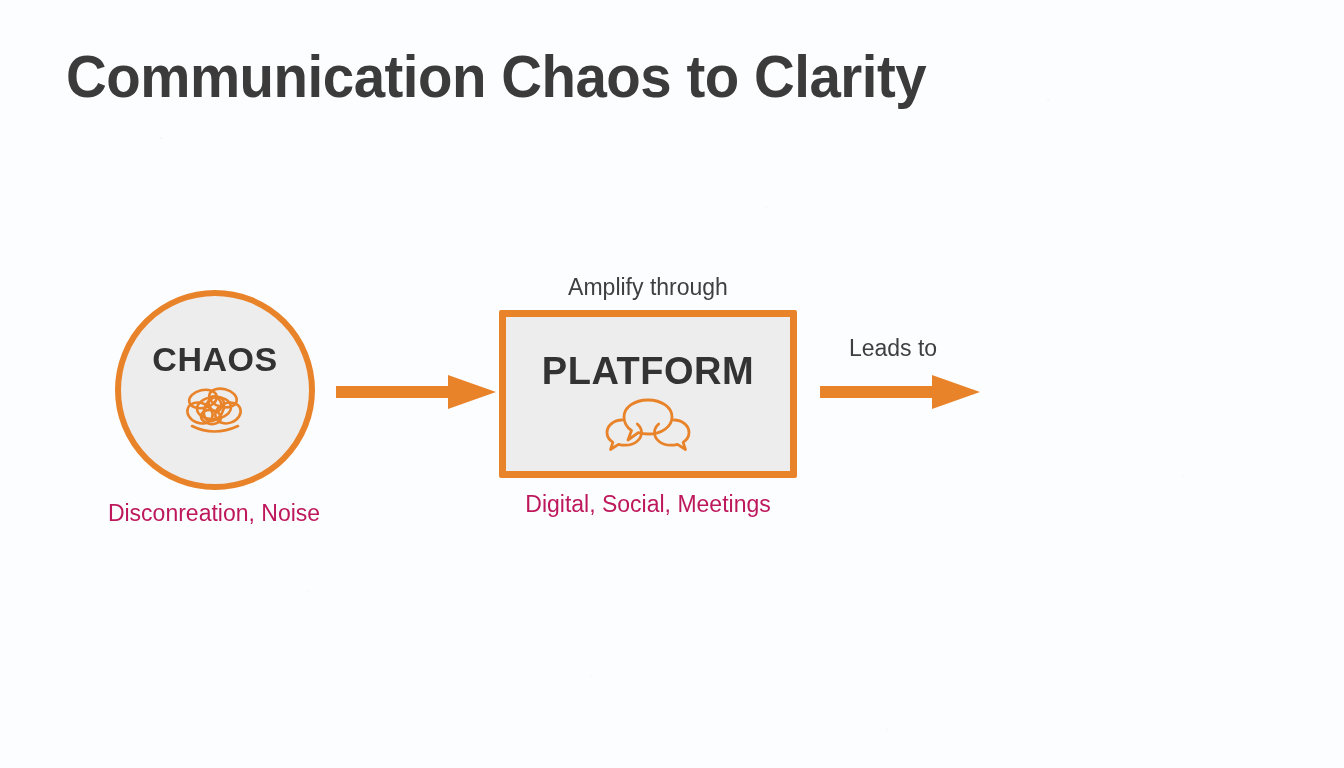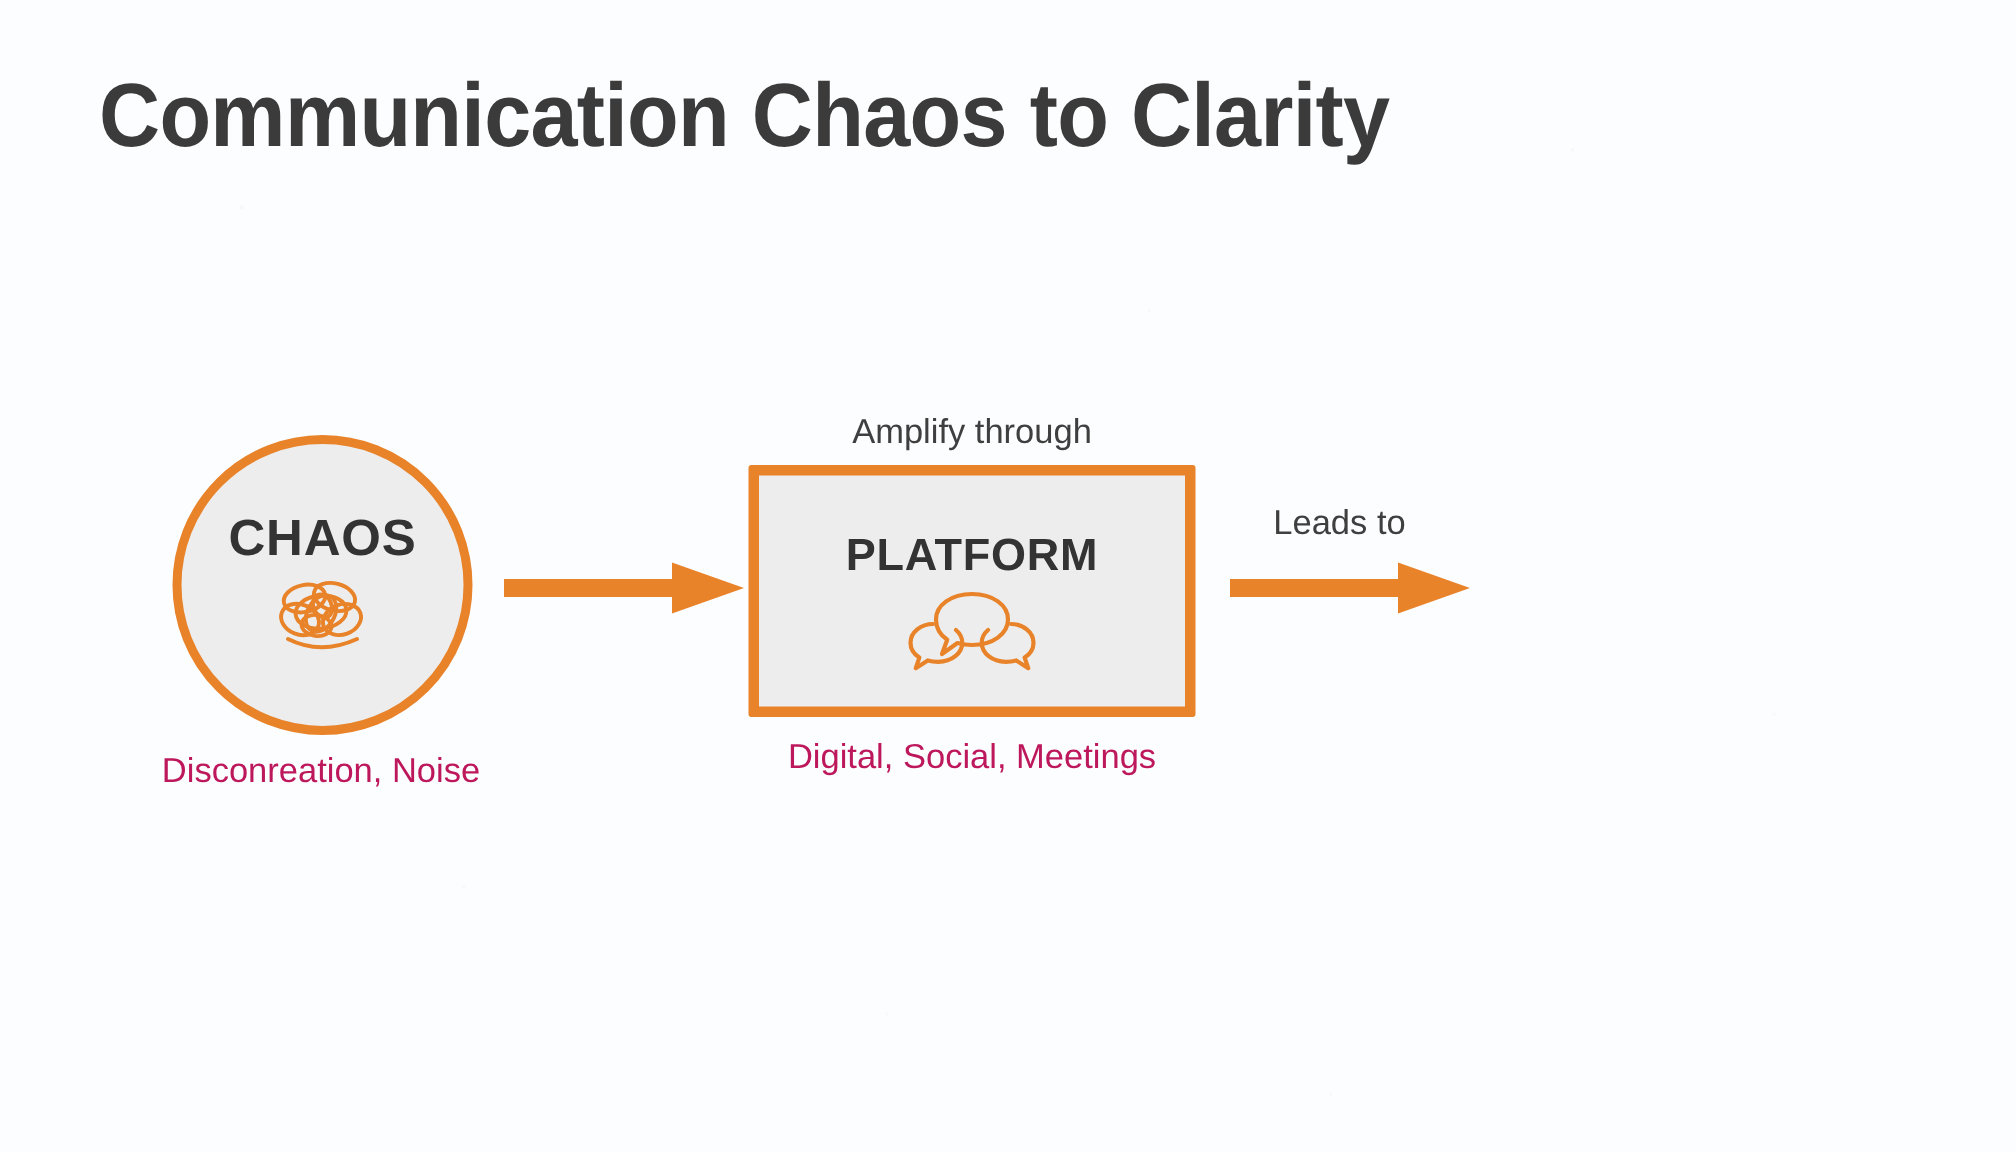--- a/index.html
+++ b/index.html
@@ -83,21 +83,21 @@
   
   #node-chaos    { left: 115px; top: 290px; }
   #node-platform {
     left: 499px; top: 310px;
     width: 298px; height: 168px;
     border-width: 7px;
     border-radius: 2px;
   }
   #node-calm     { left: 1001px; top: 290px; }
 
-  #node-platform .node-label { font-size: 30px; margin-bottom: 4px; margin-top: 17px; }
+  #node-platform .node-label { font-size: 38px; margin-bottom: 4px; margin-top: 17px; }
   #node-platform .node-icon { width: 96px; height: 60px; }
 
   
   .caption {
     position: absolute;
     font-size: 23px;
     color: #be185d;
     white-space: nowrap;
     text-align: center;
     transform: translateX(-50%);

